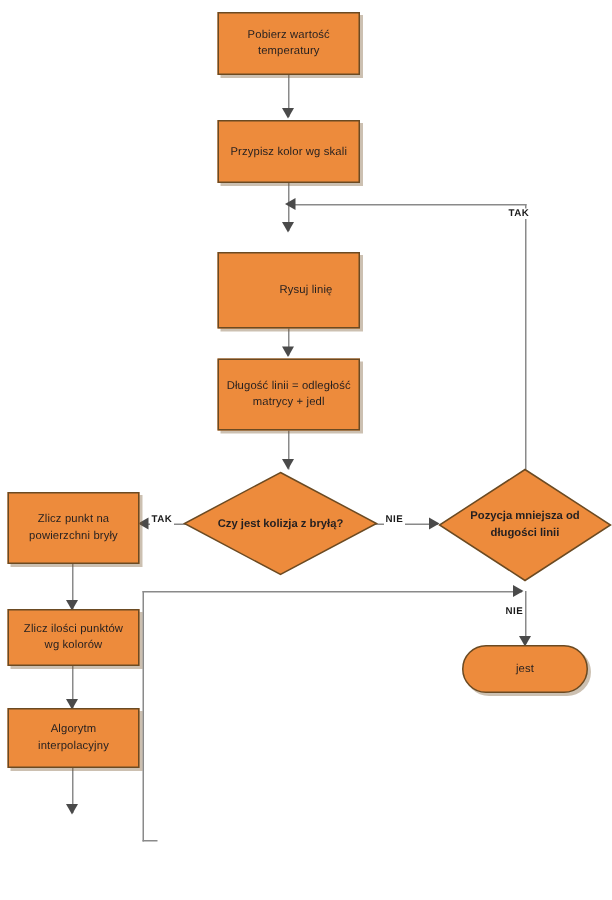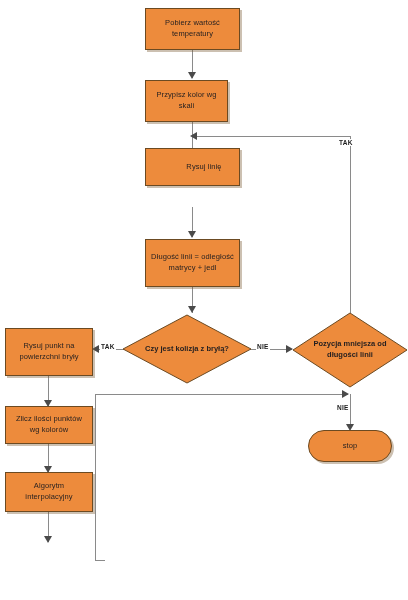--- a/index.html
+++ b/index.html
@@ -153,42 +153,42 @@
   <div class="edge-label" style="left:338px;top:139px;">TAK</div>
 
   <div class="edge-label" style="left:100px;top:343px;">TAK</div>
 
   <div class="edge-label" style="left:256px;top:343px;">NIE</div>
 
   <div class="edge-label" style="left:336px;top:404px;">NIE</div>
 
   <div class="node proc" style="left:145px;top:8px;width:95px;height:42px;">Pobierz wartość temperatury</div>
 
-  <div class="node proc" style="left:145px;top:80px;width:83px;height:42px;">Przypisz kolor wg skali</div>
+  <div class="node proc" style="left:145px;top:80px;width:95px;height:42px;">Przypisz kolor wg skali</div>
 
-  <div class="node proc" style="left:145px;top:148px;width:95px;height:38px;padding-left:27px;">Rysuj linię</div>
+  <div class="node proc" style="left:145px;top:168px;width:95px;height:51px;padding-left:27px;">Rysuj linię</div>
 
   <div class="node proc" style="left:145px;top:239px;width:95px;height:48px;">Długość linii = odległość matrycy + jedl</div>
 
   <div class="diamond-wrap" style="left:122px;top:314px;width:130px;height:70px;">
     <svg viewBox="0 0 130 70" preserveAspectRatio="none">
       <polygon points="65,1 129,35 65,69 1,35" fill="#ED8B3C" stroke="#6b4a22" stroke-width="1"></polygon>
     </svg>
     <div class="diamond-label">Czy jest kolizja z bryłą?</div>
   </div>
 
   <div class="diamond-wrap" style="left:292px;top:312px;width:116px;height:76px;">
     <svg viewBox="0 0 116 76" preserveAspectRatio="none">
       <polygon points="58,1 115,38 58,75 1,38" fill="#ED8B3C" stroke="#6b4a22" stroke-width="1"></polygon>
     </svg>
     <div class="diamond-label" style="padding:0 12px;text-align:center;">Pozycja mniejsza od długości linii</div>
   </div>
 
-  <div class="node proc" style="left:5px;top:328px;width:88px;height:48px;">Rysuj punkt na powierzchni bryły</div>
+  <div class="node proc" style="left:5px;top:328px;width:88px;height:48px;">Zlicz punkt na powierzchni bryły</div>
 
   <div class="node proc" style="left:5px;top:406px;width:88px;height:38px;">Zlicz ilości punktów wg kolorów</div>
 
   <div class="node proc" style="left:5px;top:472px;width:88px;height:40px;">Algorytm interpolacyjny</div>
 
 
-  <div class="node term" style="left:308px;top:430px;width:84px;height:32px;">stop</div>
+  <div class="node term" style="left:308px;top:430px;width:84px;height:32px;">jest</div>
 
 </div>
 
 </body></html>

